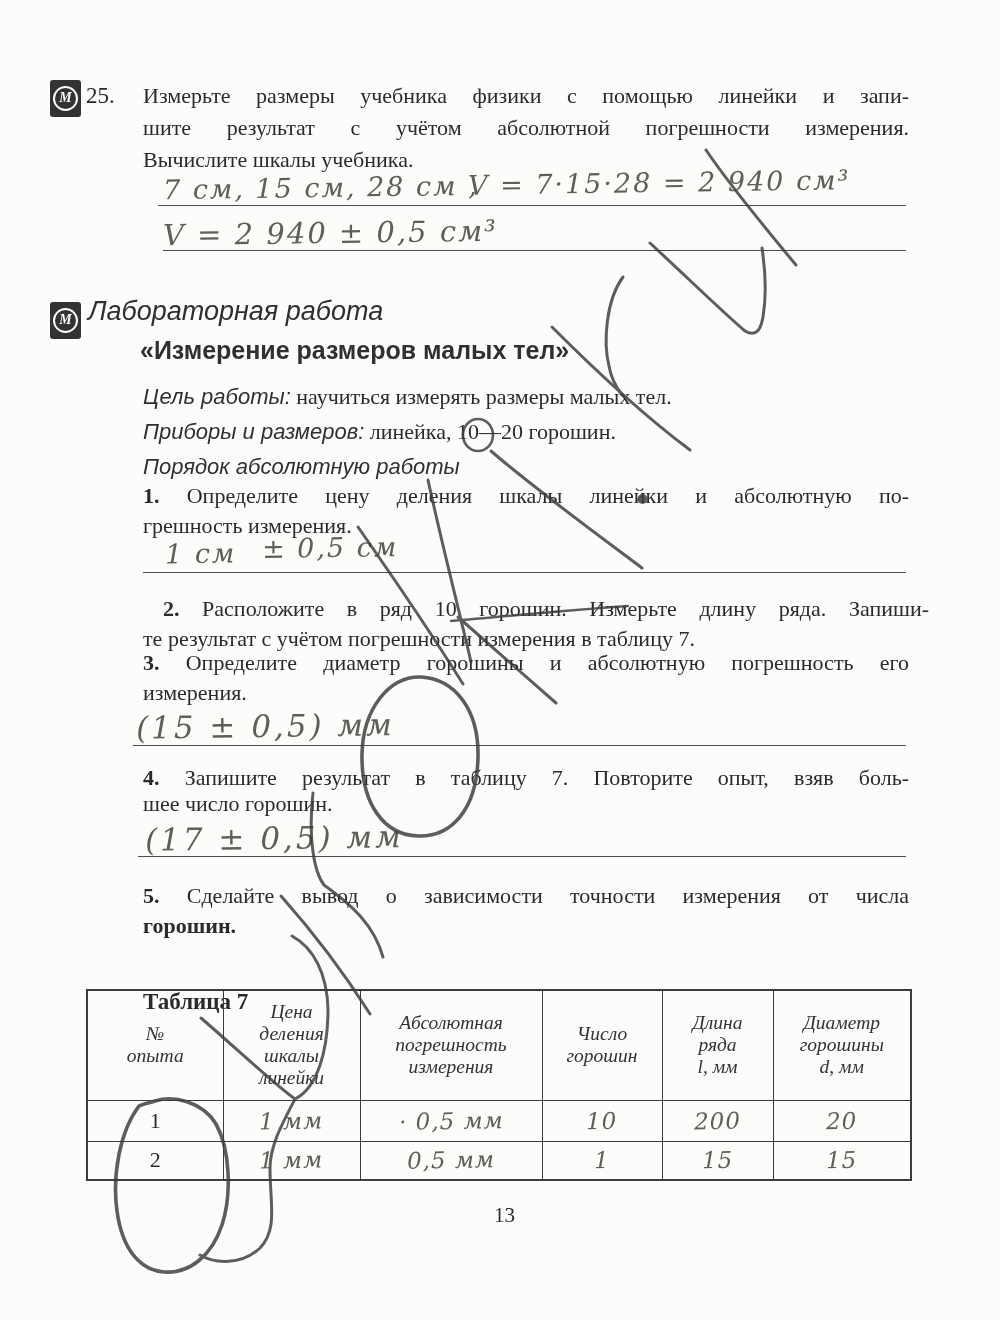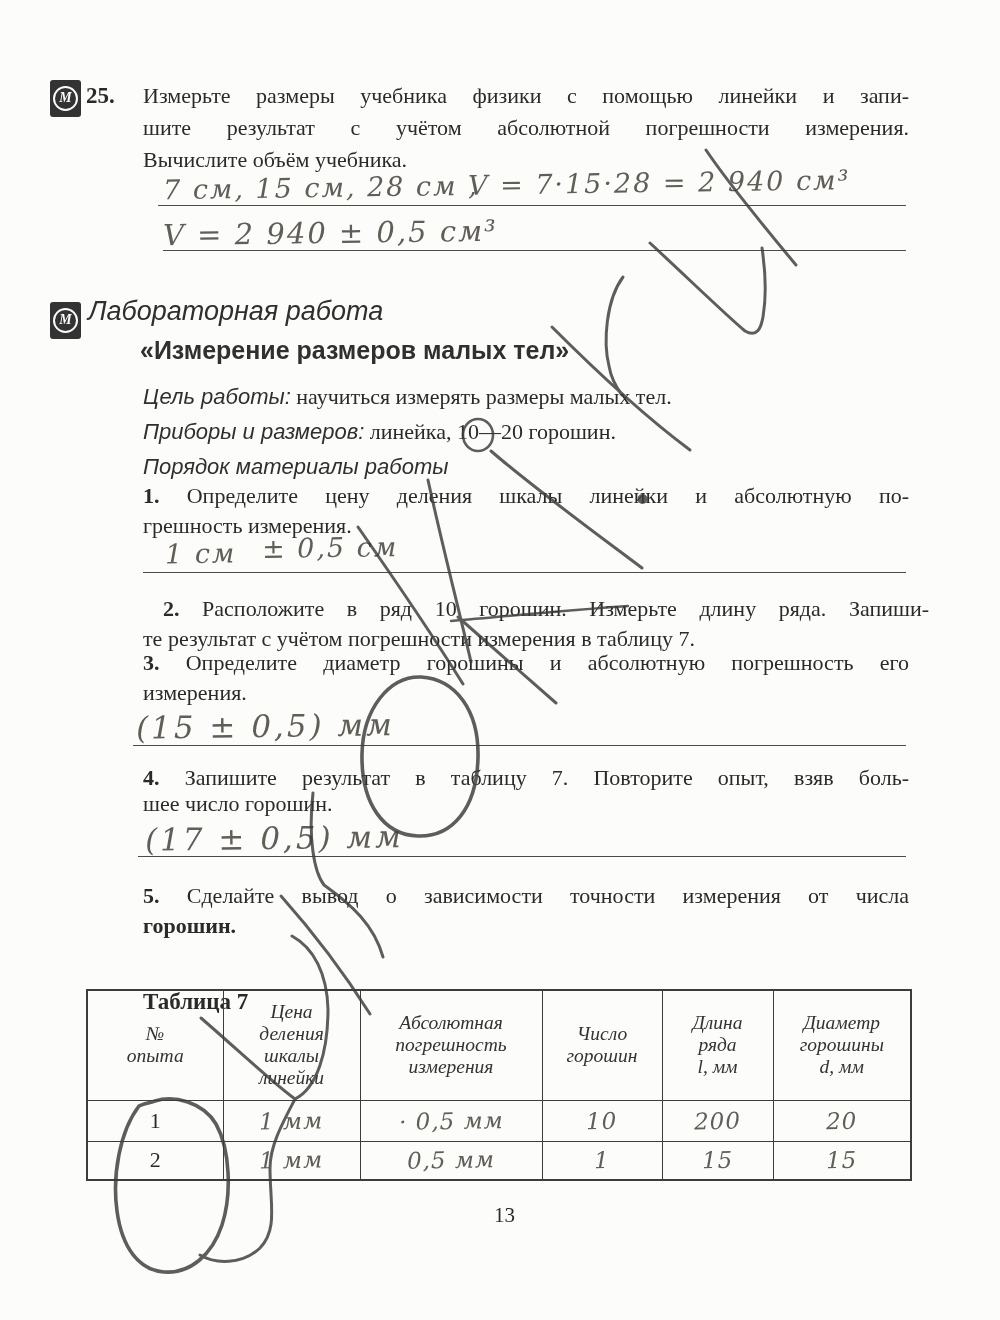--- a/index.html
+++ b/index.html
@@ -56,40 +56,40 @@
   .scribbles { position:absolute; left:0; top:0; pointer-events:none; }
 </style>
 </head>
 <body>
 
 <div class="page">
 
   <div class="mbadge" style="left:50px; top:80px;">
     <div class="circ">М</div>
   </div>
-  <div class="pline" style="left:86px; top:83px; width:55px; font-weight:bold; font-size:23px;">25.</div>
+  <div class="pline" style="left:86px; top:83px; width:55px; font-weight:normal; font-size:23px;">25.</div>
   <div class="pline just" style="top:83px;">Измерьте размеры учебника физики с помощью линейки и запи-</div>
   <div class="pline just" style="top:115px;">шите результат с учётом абсолютной погрешности измерения.</div>
-  <div class="pline" style="top:147px;">Вычислите объём учебника.</div>
+  <div class="pline" style="top:147px;">Вычислите шкалы учебника.</div>
 
   <div class="hw" style="left:163px; top:172px; font-size:27px;">7 см, 15 см, 28 см ,</div>
   <div class="hw" style="left:468px; top:167px; font-size:27px;">V = 7·15·28 = 2 940 см³</div>
   <div class="ansline" style="left:158px; top:205px; width:748px;"></div>
   <div class="hw" style="left:163px; top:216px; font-size:29px;">V = 2 940 ± 0,5 см³</div>
   <div class="ansline" style="left:163px; top:250px; width:743px;"></div>
 
   <div class="mbadge" style="left:50px; top:302px;">
     <div class="circ">М</div>
   </div>
   <div class="pline sans-i" style="left:88px; top:298px; font-size:27px;">Лабораторная работа</div>
   <div class="pline lab-title" style="left:140px; top:337px; font-size:25px;">«Измерение размеров малых тел»</div>
 
   <div class="pline" style="top:384px;"><span class="sans-i">Цель работы:</span><span> научиться измерять размеры малых тел.</span></div>
   <div class="pline" style="top:419px;"><span class="sans-i">Приборы и размеров:</span><span> линейка, 10—20 горошин.</span></div>
-  <div class="pline sans-i" style="top:454px;">Порядок материалы работы</div>
+  <div class="pline sans-i" style="top:454px;">Порядок абсолютную работы</div>
 
   <div class="pline just" style="top:483px;"><span class="stepnum">1.</span> <span>Определите цену деления шкалы линейки и абсолютную по-</span></div>
   <div class="pline" style="top:513px;">грешность измерения.</div>
 
   <div class="hw" style="left:165px; top:538px; font-size:27px;">1 см</div>
   <div class="hw" style="left:262px; top:532px; font-size:27px;">± 0,5 см</div>
   <div class="ansline" style="left:143px; top:572px; width:763px;"></div>
 
   <div class="pline just" style="top:596px;margin-left:20px;"><span class="stepnum">2.</span> <span>Расположите в ряд 10 горошин. Измерьте длину ряда. Запиши-</span></div>
   <div class="pline" style="top:626px;">те результат с учётом погрешности измерения в таблицу 7.</div>

